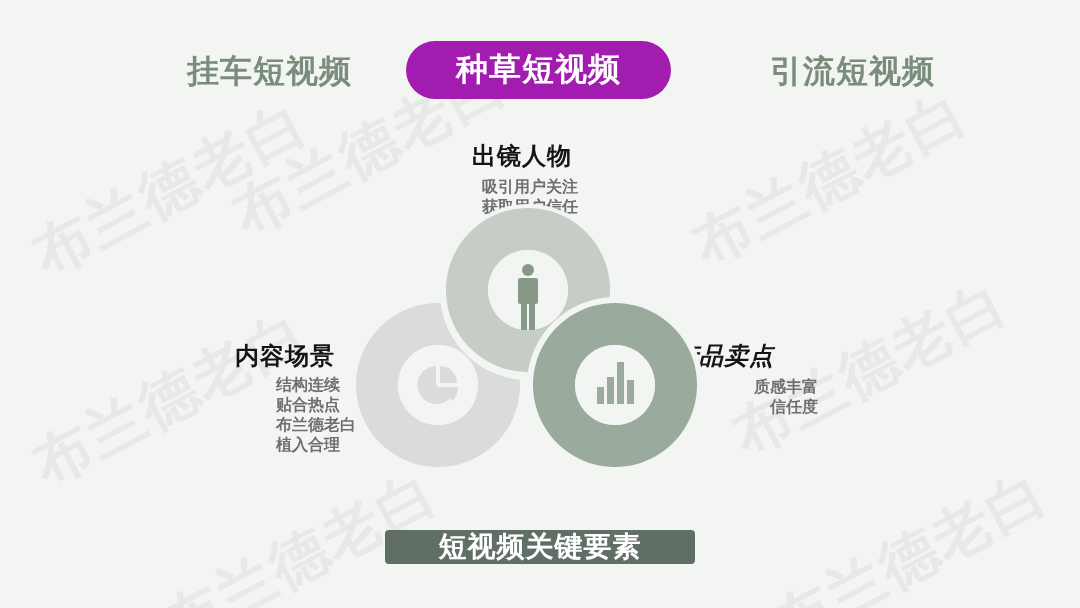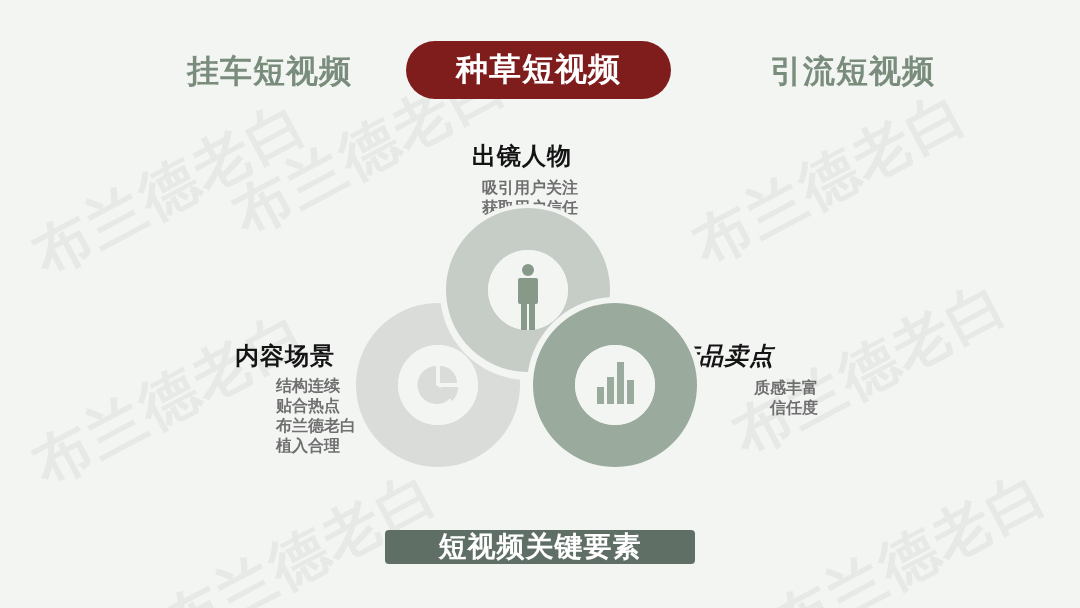--- a/index.html
+++ b/index.html
@@ -13,29 +13,29 @@
     position:absolute; color:#e6e9e6; font-weight:bold; font-size:58px;
     transform:rotate(-28deg); white-space:nowrap; letter-spacing:2px;
     pointer-events:none; user-select:none;
   }
   .tab-text {
     position:absolute; top:50px; font-size:32px; font-weight:bold;
     color:#7a8d7c; letter-spacing:1px;
   }
   .tab-active {
     position:absolute; left:406px; top:41px; width:265px; height:58px;
-    border-radius:29px; background:#7f1d1d;
+    border-radius:29px; background:#a21caf;
     display:flex; align-items:center; justify-content:center;
     color:#ffffff; font-size:32px; font-weight:bold; letter-spacing:1px;
   }
   .heading {
     position:absolute; font-size:24px; font-weight:bold; color:#141414; letter-spacing:1px;
   }
   .desc {
-    position:absolute; font-size:16px; color:#6f6f6f; line-height:20px; font-weight:bold;
+    position:absolute; font-size:16px; color:#6f6f6f; line-height:20px; font-weight:bold;font-family:Liberation Mono, monospace;
   }
   .footer {
     position:absolute; left:385px; top:530px; width:310px; height:34px;
     background:#5f6f66; border-radius:4px;
     display:flex; align-items:center; justify-content:center;
     color:#ffffff; font-size:28px; font-weight:bold; letter-spacing:1px;
   }
 </style>
 </head>
 <body>

